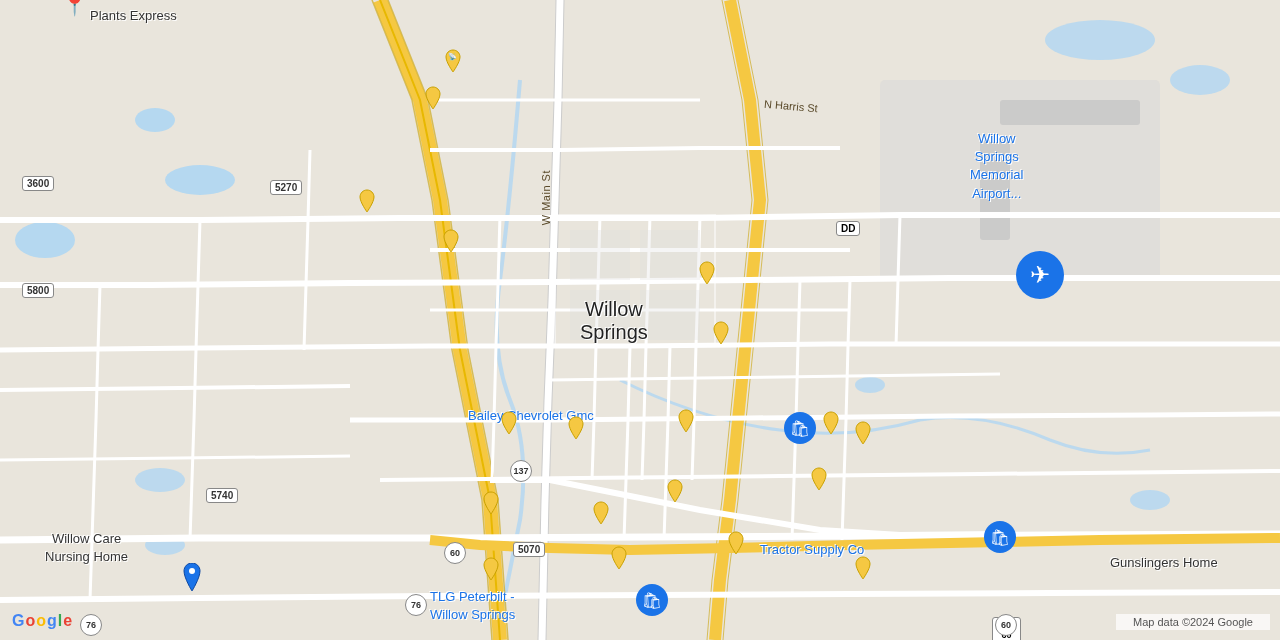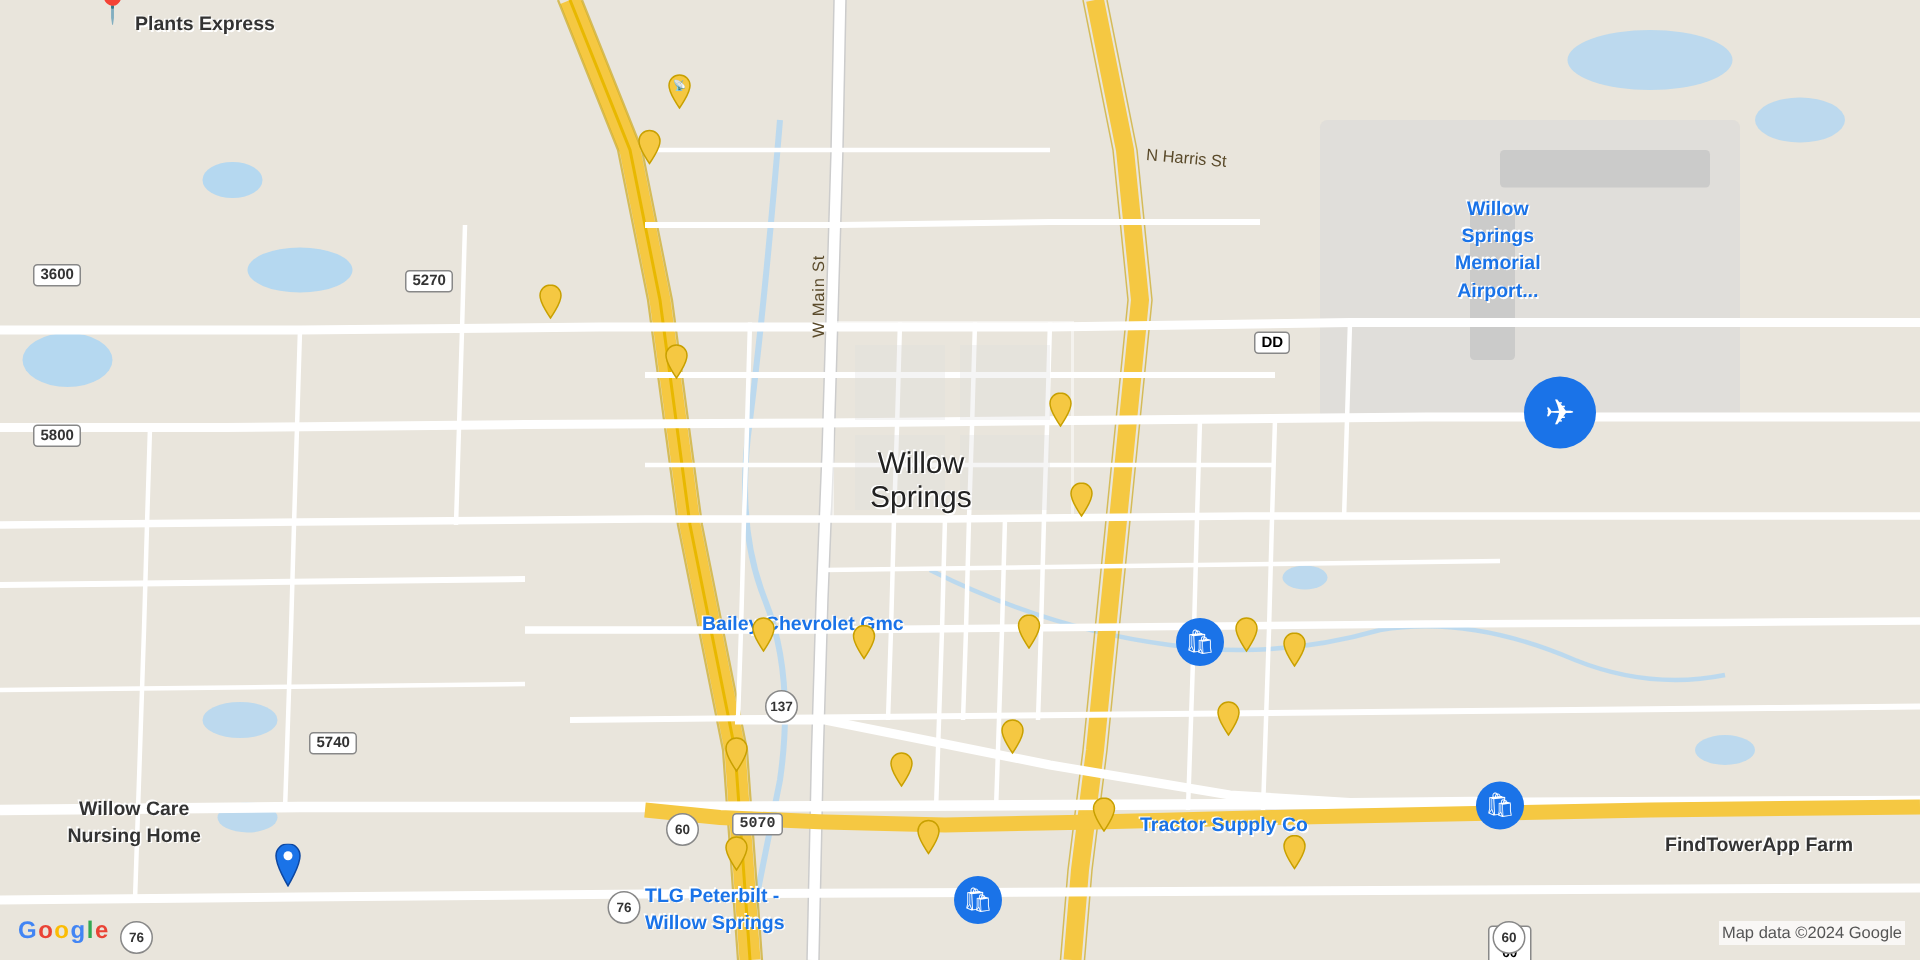--- a/index.html
+++ b/index.html
@@ -63,29 +63,29 @@
 
     
     .map-attr {
       position: absolute;
       bottom: 10px;
       right: 10px;
       font-size: 11px;
       color: #555;
       z-index: 100;
       background: rgba(255,255,255,0.7);
-      padding: 2px 2px;
+      padding: 2px 17px;
     }
 
     
     .place-label {
       position: absolute;
       font-size: 13px;
       color: #333;
-      font-weight: 700;
+      font-weight: 400;
       text-shadow: 1px 1px 0 #fff, -1px -1px 0 #fff;
       z-index: 50;
       white-space: nowrap;
     }
     .place-label.large {
       font-size: 18px;
       font-weight: 500;
       color: #222;
     }
     .place-label.blue {
@@ -297,41 +297,41 @@
   <div class="place-label airport" style="top:130px; left:970px; font-size:13px; color:#1a73e8; text-align:center; line-height:1.4;">Willow<br>Springs<br>Memorial<br>Airport...</div>
 
   <div class="place-label" style="top:530px; left:45px; font-size:13px; text-align:center; line-height:1.4;">Willow Care<br>Nursing Home</div>
 
   <div class="place-label blue" style="top:408px; left:468px; font-size:13px; color:#1a73e8;">Bailey Chevrolet Gmc</div>
 
   <div class="place-label blue" style="top:542px; left:760px; font-size:13px; color:#1a73e8;">Tractor Supply Co</div>
 
   <div class="place-label blue" style="top:588px; left:430px; font-size:13px; color:#1a73e8; line-height:1.4;">TLG Peterbilt -<br>Willow Springs</div>
 
-  <div class="place-label" style="top:555px; left:1110px; font-size:13px;">FindTowerApp Farm</div>
+  <div class="place-label" style="top:555px; left:1110px; font-size:13px;">Gunslingers Home</div>
 
   <div class="road-label" style="top:170px; left:540px; writing-mode:vertical-rl; transform:rotate(180deg); font-size:11px; color:#5a4a2a; letter-spacing:0.5px;">W Main St</div>
   <div class="road-label" style="top:100px; left:764px; transform:rotate(5deg); font-size:11px; color:#5a4a2a;">N Harris St</div>
 
   <div class="shield" style="top:176px; left:22px;">
     <span class="shield-rect">3600</span>
   </div>
   <div class="shield" style="top:180px; left:270px;">
     <span class="shield-rect">5270</span>
   </div>
   <div class="shield" style="top:283px; left:22px;">
     <span class="shield-rect">5800</span>
   </div>
   <div class="shield" style="top:460px; left:510px;">
     <span class="shield-circle">137</span>
   </div>
   <div class="shield" style="top:542px; left:444px;">
     <span class="shield-circle">60</span>
   </div>
-  <div class="shield" style="top:542px; left:488px;font-family:Liberation Mono, monospace;">
+  <div class="shield" style="top:542px; left:513px;">
     <span class="shield-rect">5070</span>
   </div>
   <div class="shield" style="top:488px; left:206px;">
     <span class="shield-rect">5740</span>
   </div>
   <div class="shield" style="top:594px; left:405px;">
     <span class="shield-circle">76</span>
   </div>
   <div class="shield" style="top:614px; left:80px;">
     <span class="shield-circle">76</span>

